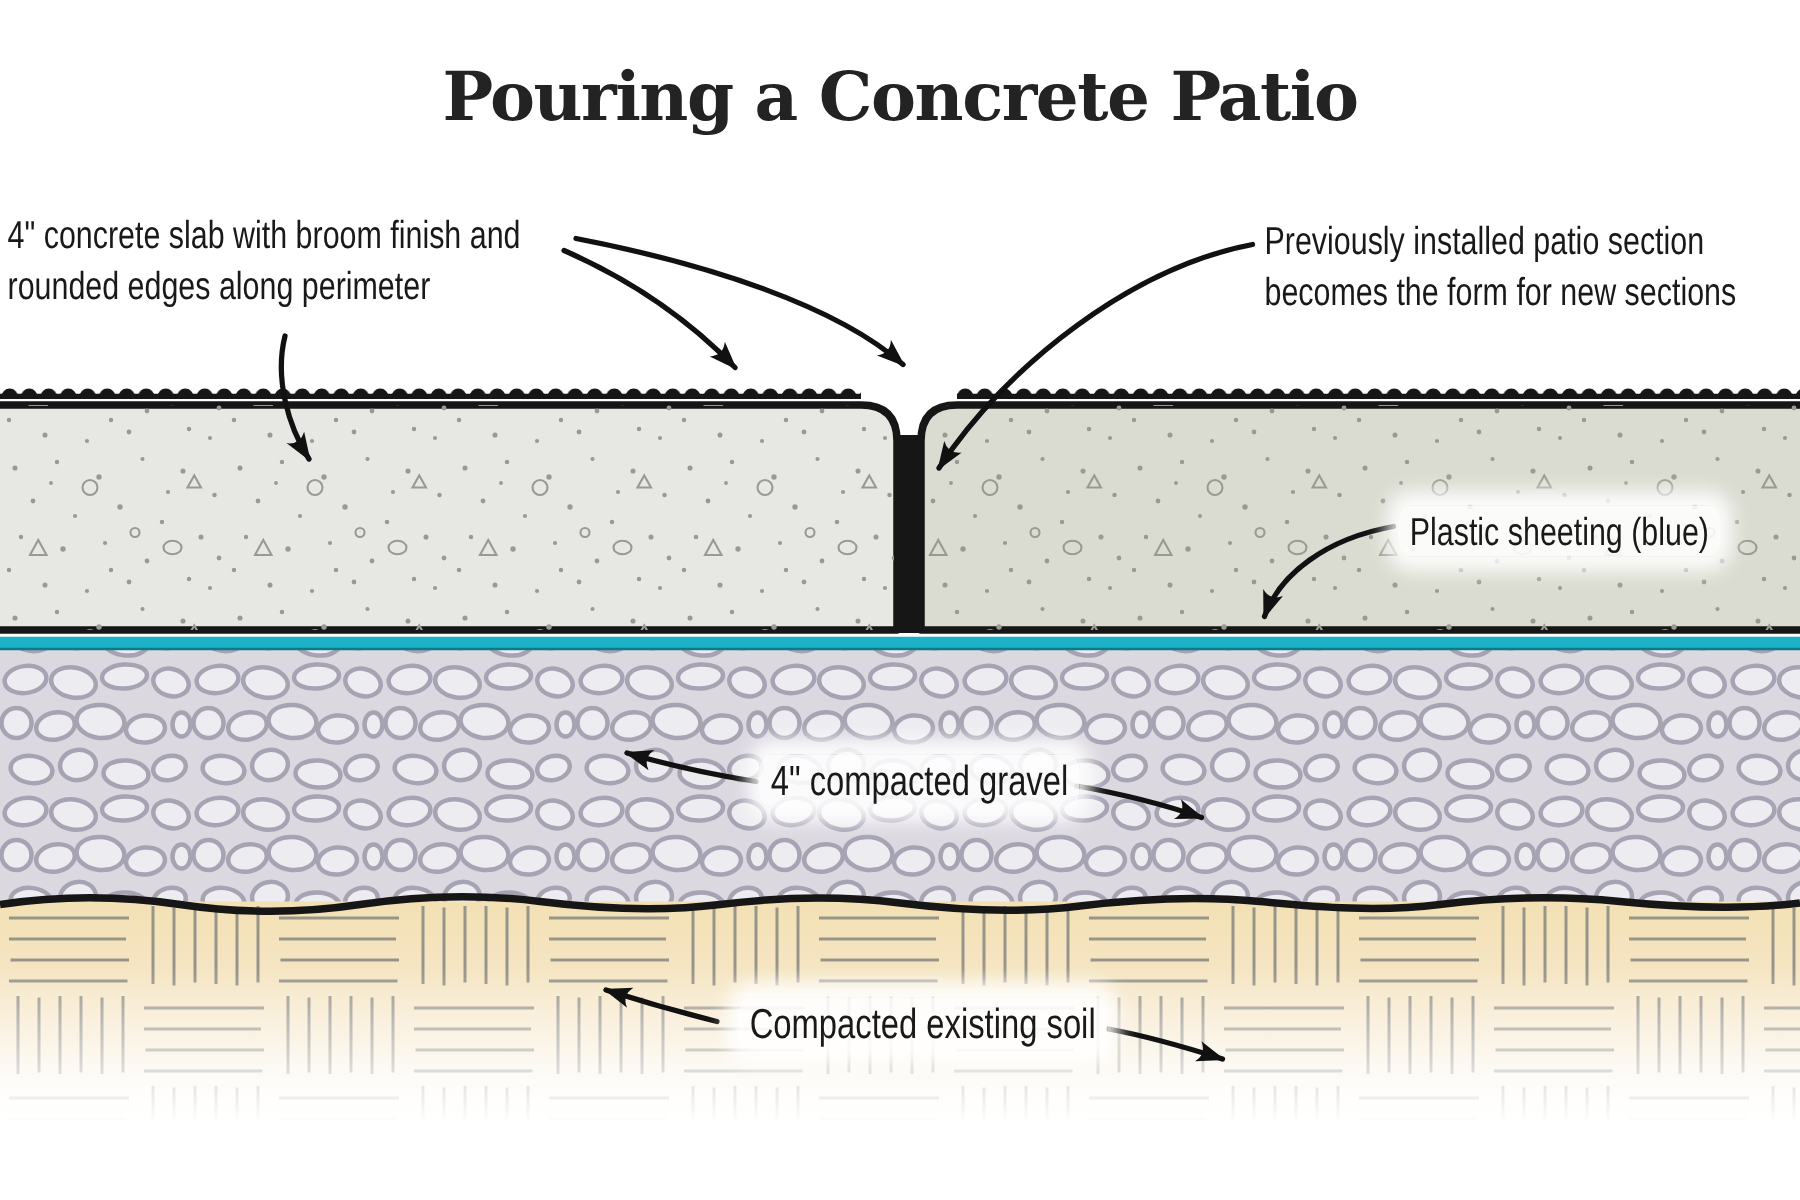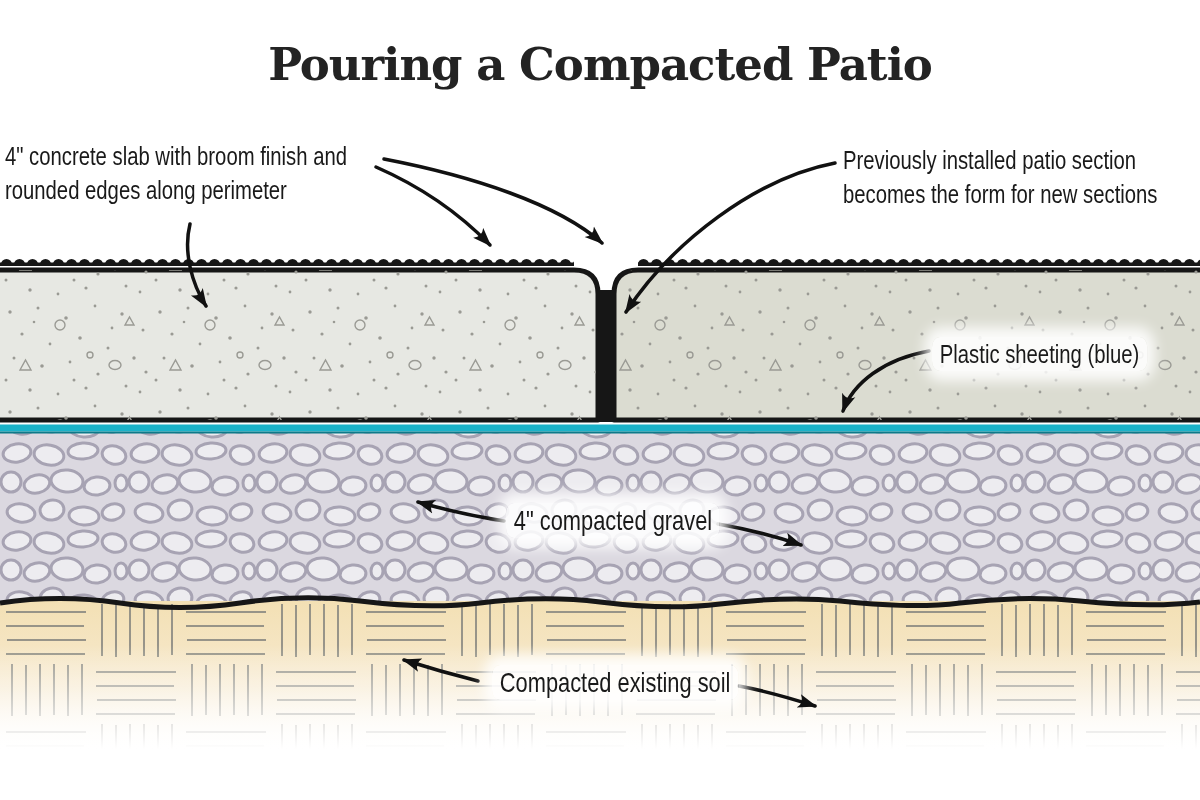--- a/index.html
+++ b/index.html
@@ -138,21 +138,21 @@
     <path d="M384,159 C472,176 558,204 602,243" marker-end="url(#ah)"></path>
     <path d="M835,163 C756,178 672,242 626,312" marker-end="url(#ah)"></path>
     <path d="M929,351 C884,359 853,383 843,411" marker-end="url(#ah)"></path>
     <path d="M504,521 C472,516 442,509 418,502" marker-end="url(#ah)"></path>
     <path d="M718,524 C752,530 778,537 801,545" marker-end="url(#ah)"></path>
     <path d="M478,681 C450,674 426,667 404,660" marker-end="url(#ah)"></path>
     <path d="M739,686 C766,691 790,698 815,706" marker-end="url(#ah)"></path>
   </g>
 </svg>
 
-<div class="title">Pouring a Compacted Patio</div>
+<div class="title">Pouring a Concrete Patio</div>
 
 <div class="lbl" style="left:5px;top:139px;">
   <div>4" concrete slab with broom finish and</div>
   <div>rounded edges along perimeter</div>
 </div>
 
 <div class="lbl" style="left:843px;top:143px;">
   <div>Previously installed patio section</div>
   <div>becomes the form for new sections</div>
 </div>

